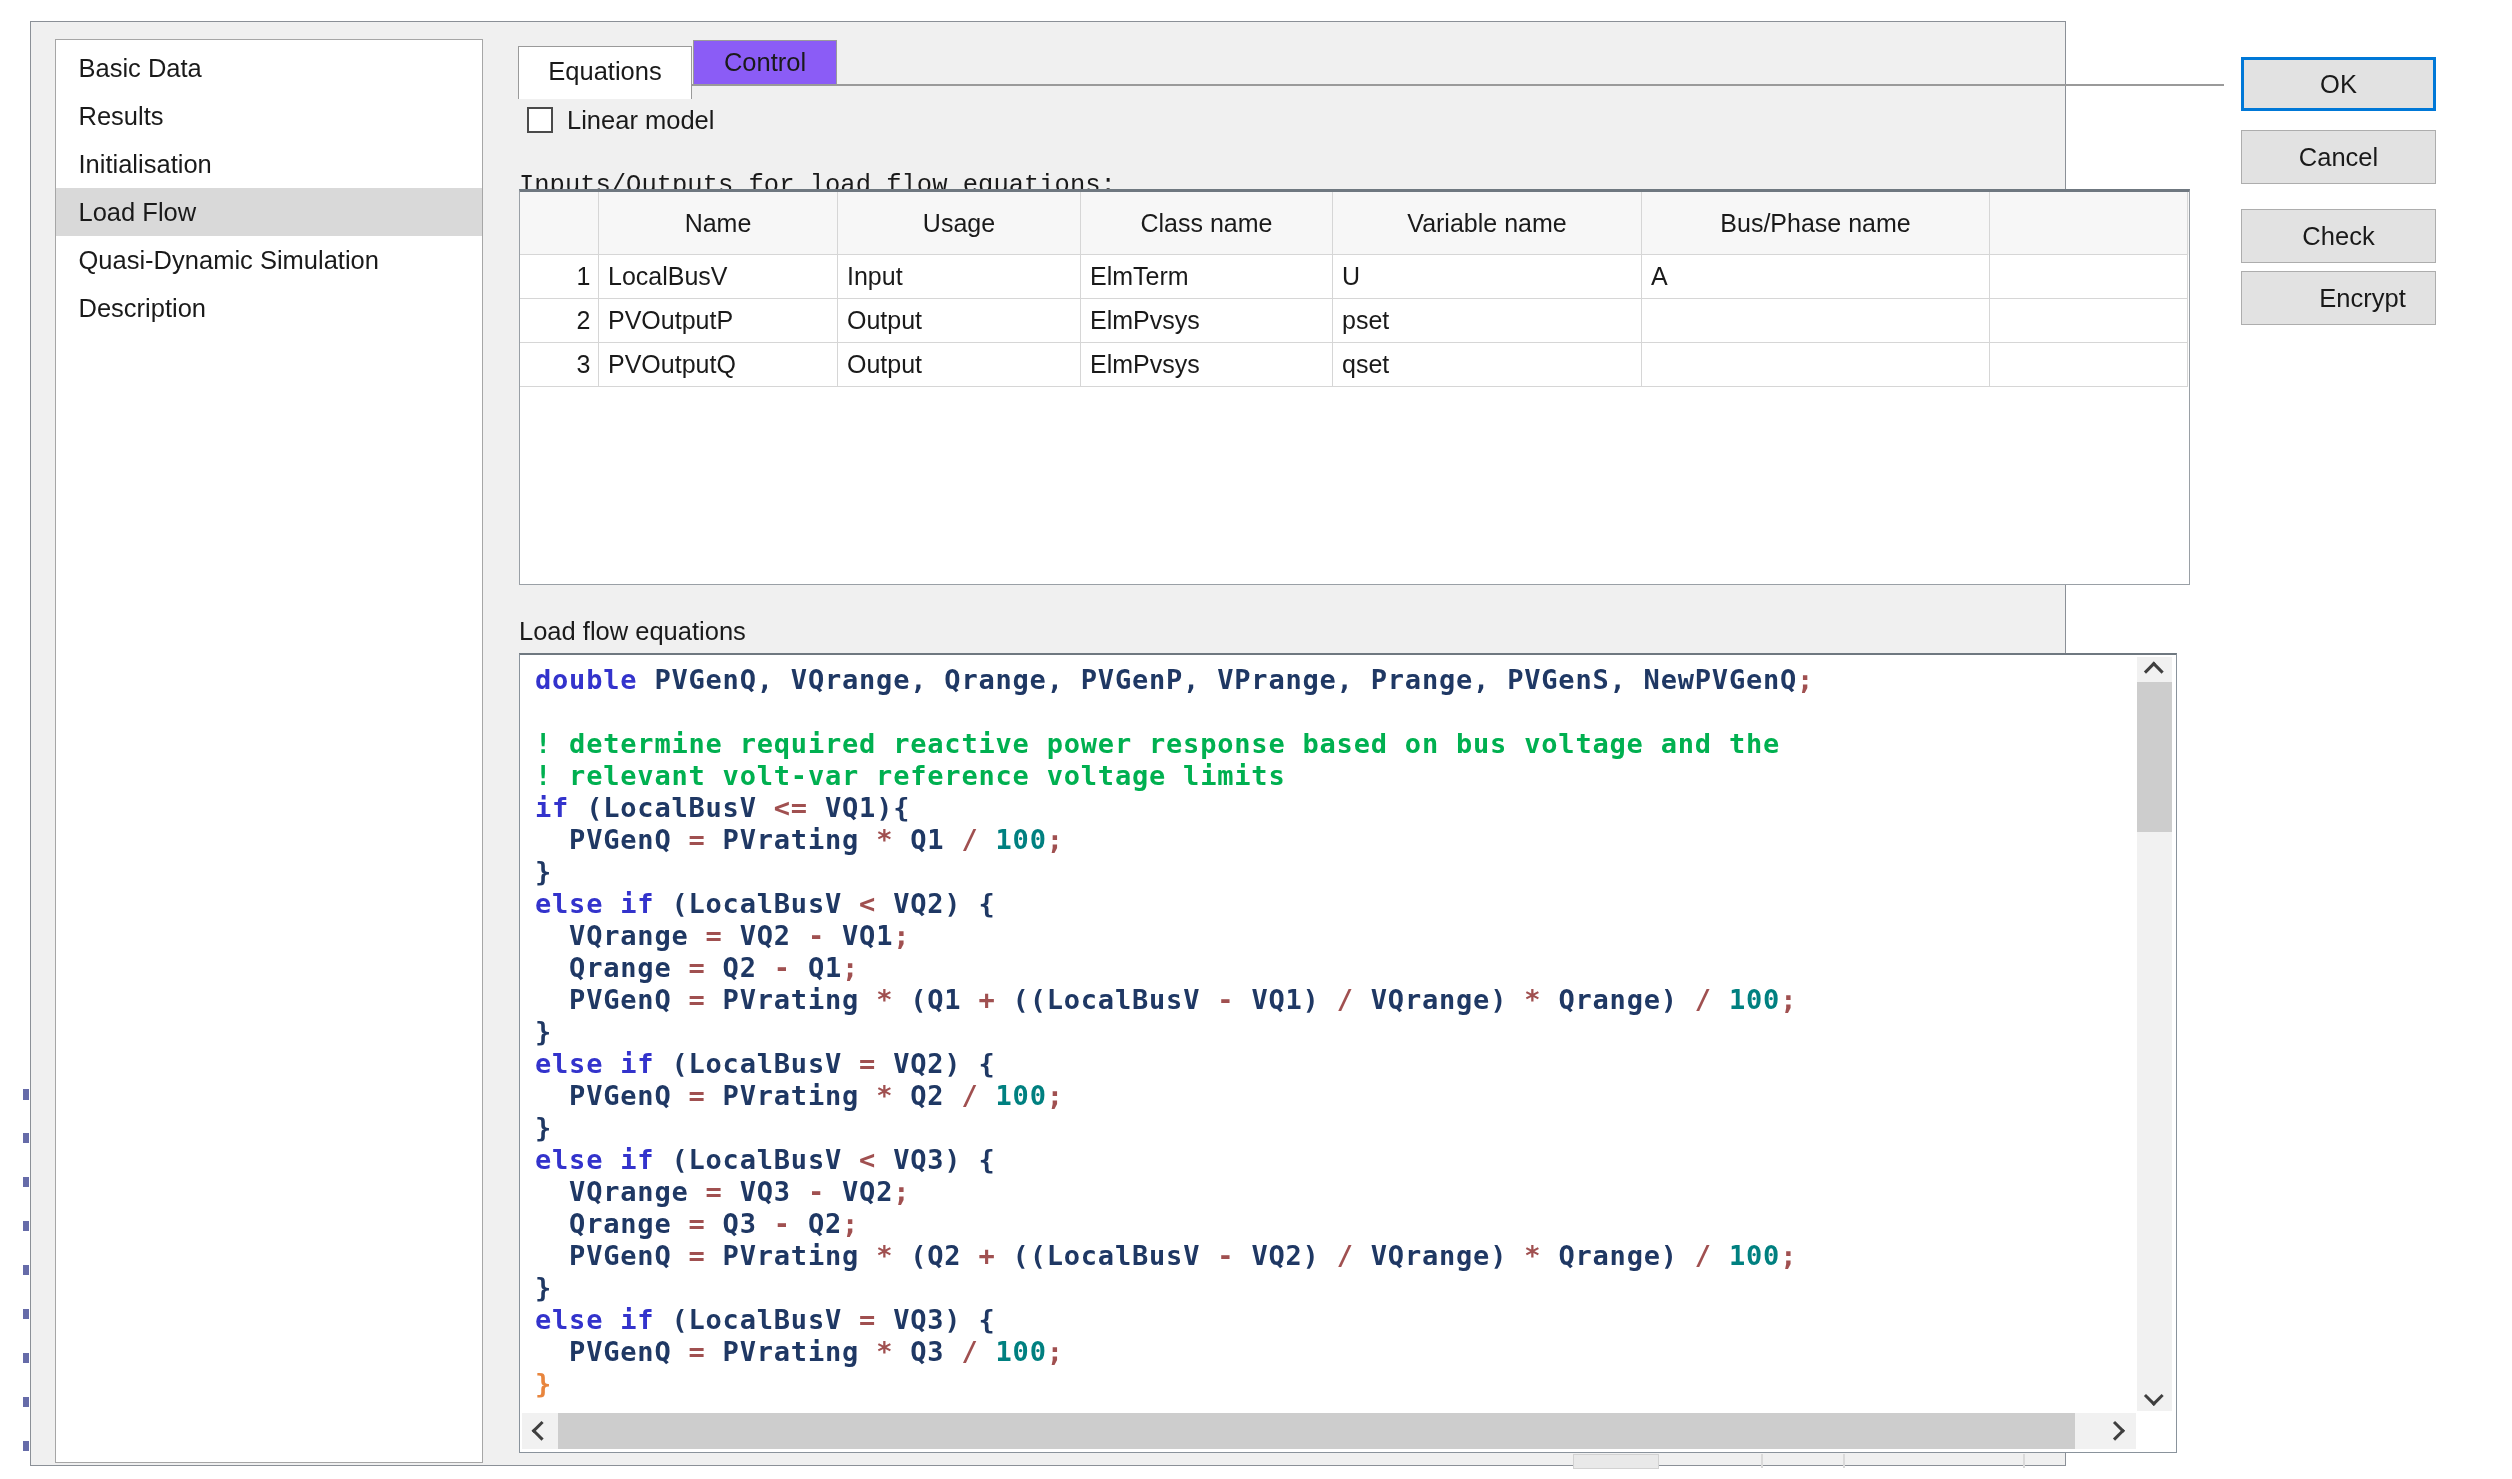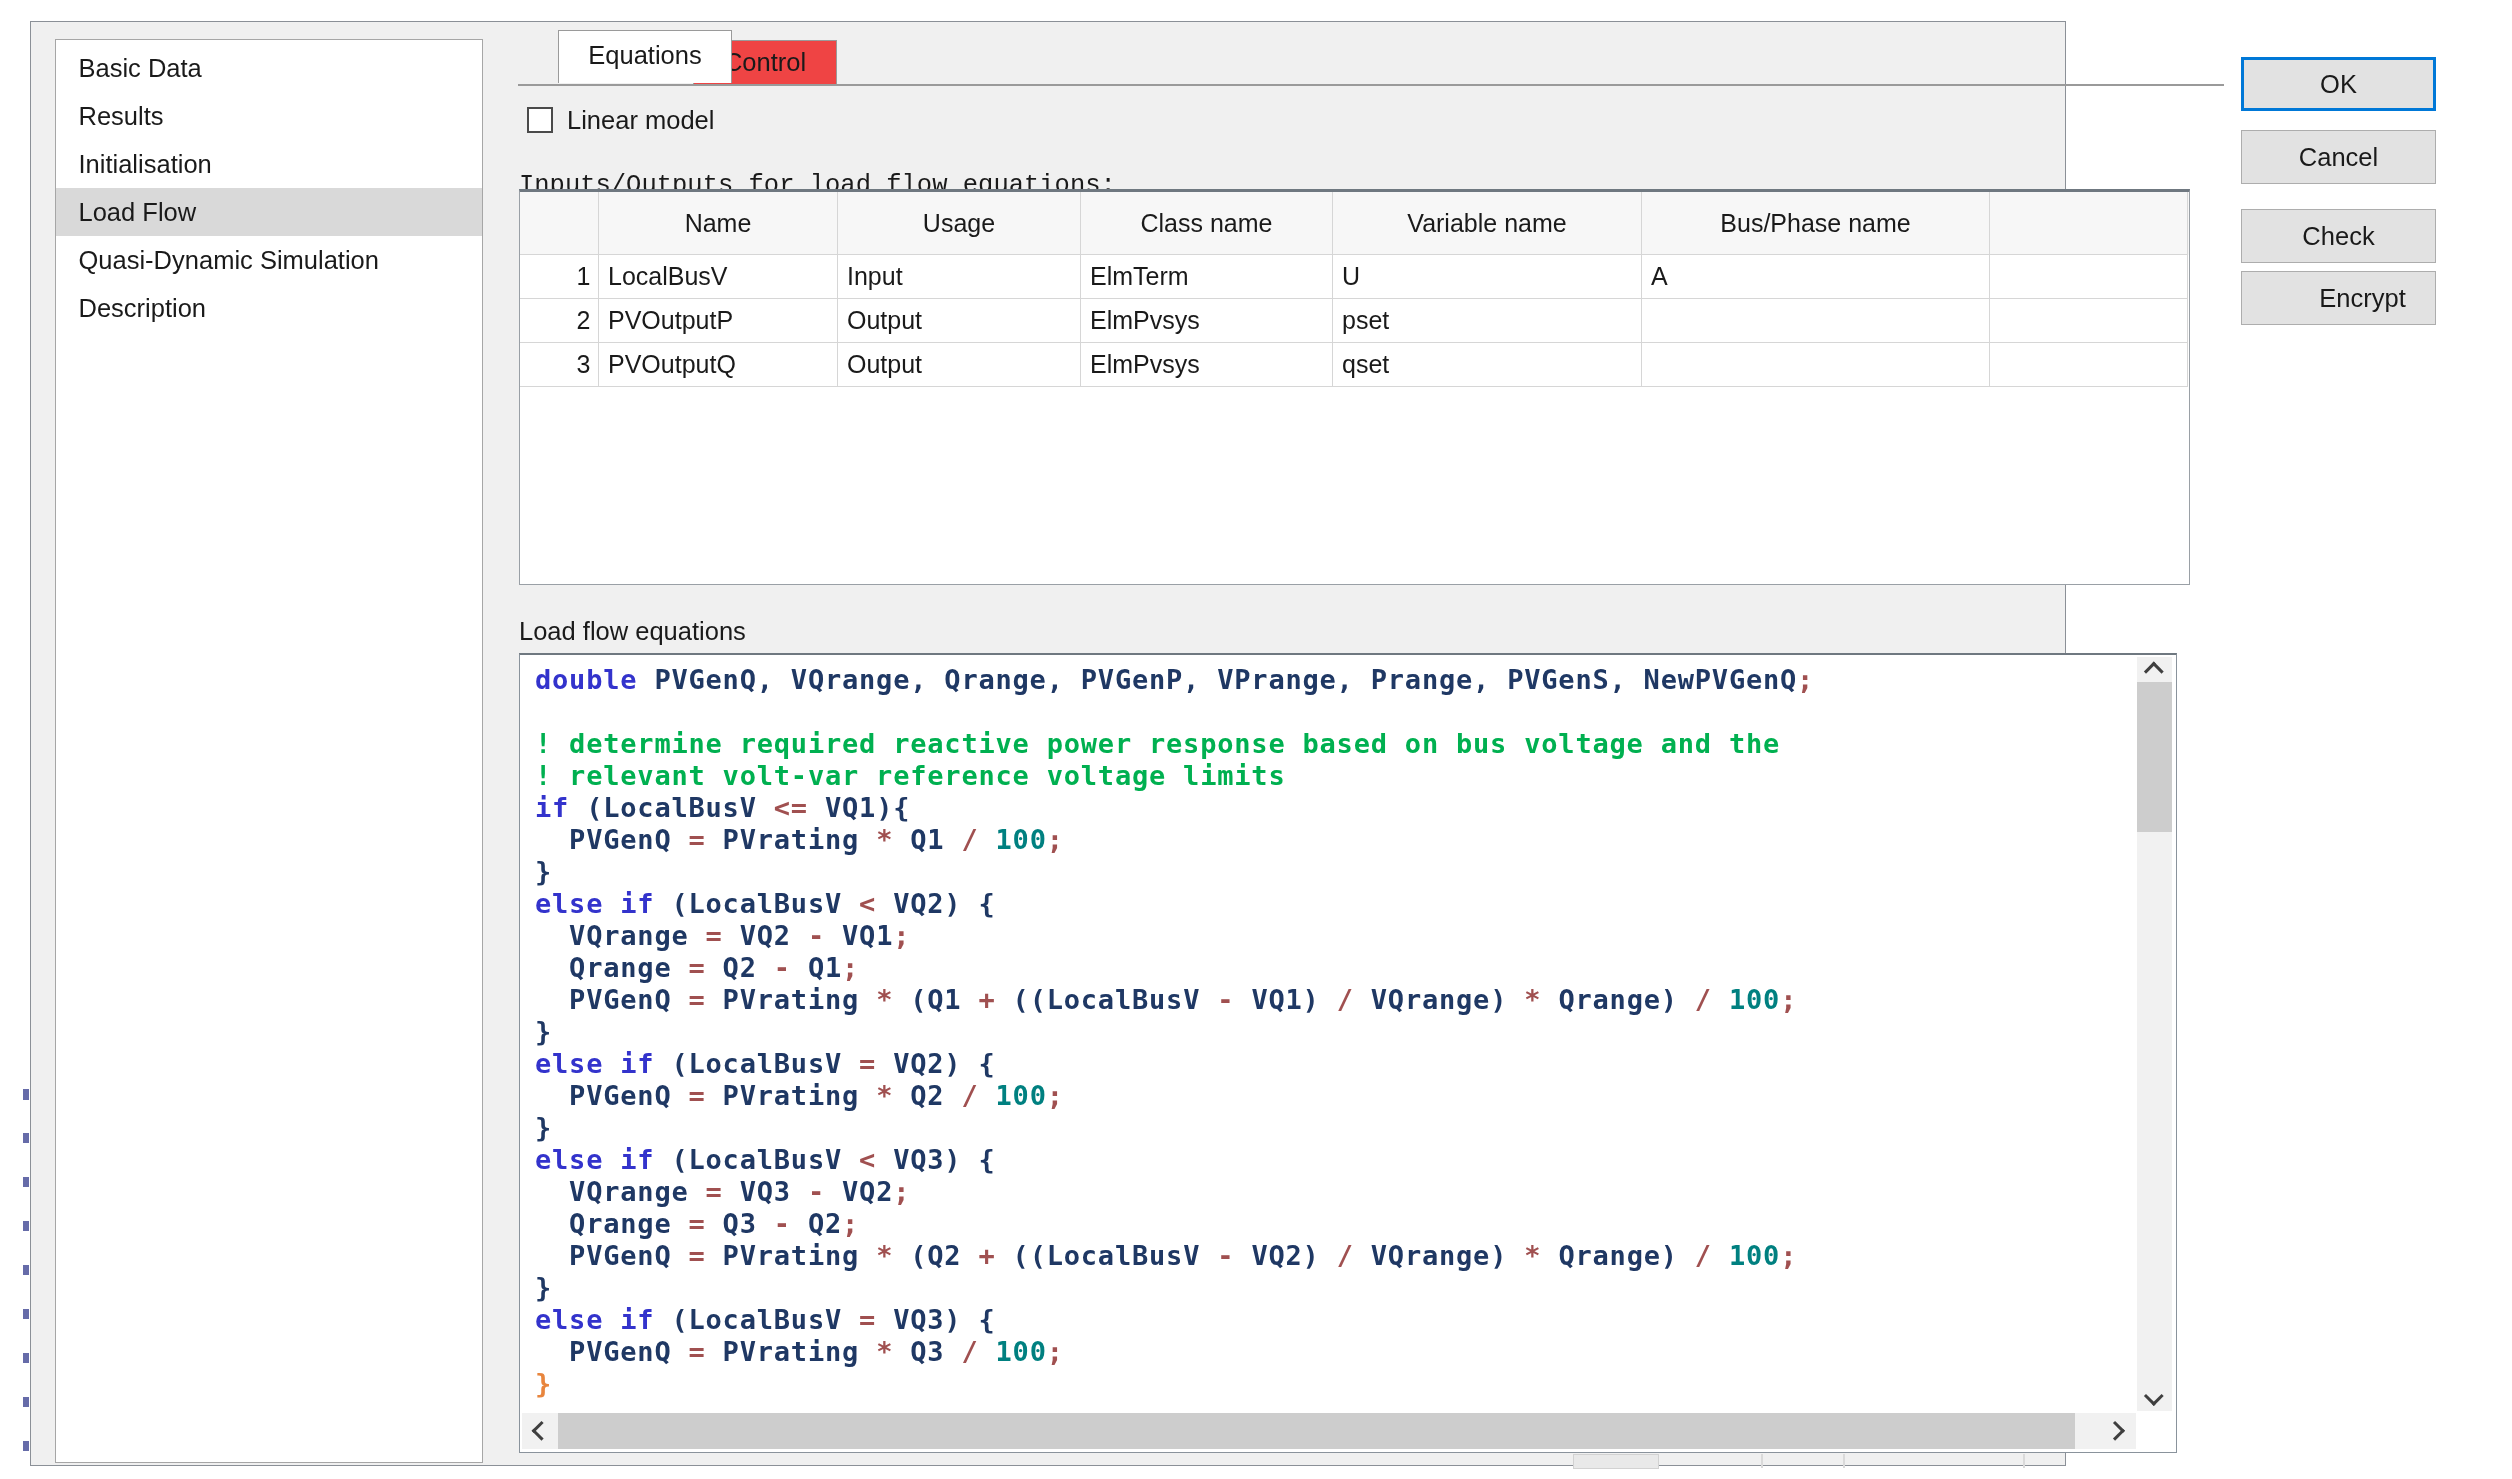--- a/index.html
+++ b/index.html
@@ -14,24 +14,24 @@
   
   #sidebar { left:24px; top:16.5px; width:428px; height:1424px;
              background:#ffffff; border:1.5px solid #a6a6a6; padding-top:4.5px; }
   .side-item { height:48px; line-height:48px; padding-left:22.5px;
                font-size:25.5px; white-space:nowrap; cursor:default; }
   .side-item.selected { background:#d9d9d9; }
 
   
   .tab { text-align:center; font-size:25.5px;
          border:1.5px solid #9a9a9a; border-bottom:none; }
-  #tab-active { left:487px; top:8px; width:174px; height:53px;
-                background:#ffffff; z-index:3; line-height:48px;margin-left:40px; }
+  #tab-active { left:487px; top:24px; width:174px; height:53px;
+                background:#ffffff; z-index:3; line-height:48px; }
   #tab-inactive { left:662px; top:18px; width:144px; height:44px;
-                  background:#ef4444; z-index:1; line-height:42px; }
+                  background:#8b5cf6; z-index:1; line-height:42px; }
   #tab-line { left:487px; top:62px; width:1706px; height:2.3px;
               background:#9a9a9a; z-index:2; }
 
   
   #cb-box { left:496px; top:85px; width:25.5px; height:25.5px;
             background:#ffffff; border:2.3px solid #4a4a4a; }
   #cb-label { left:536px; top:83px; font-size:25.5px; line-height:30px; }
 
   
   .section-label { font-size:25.5px; }

